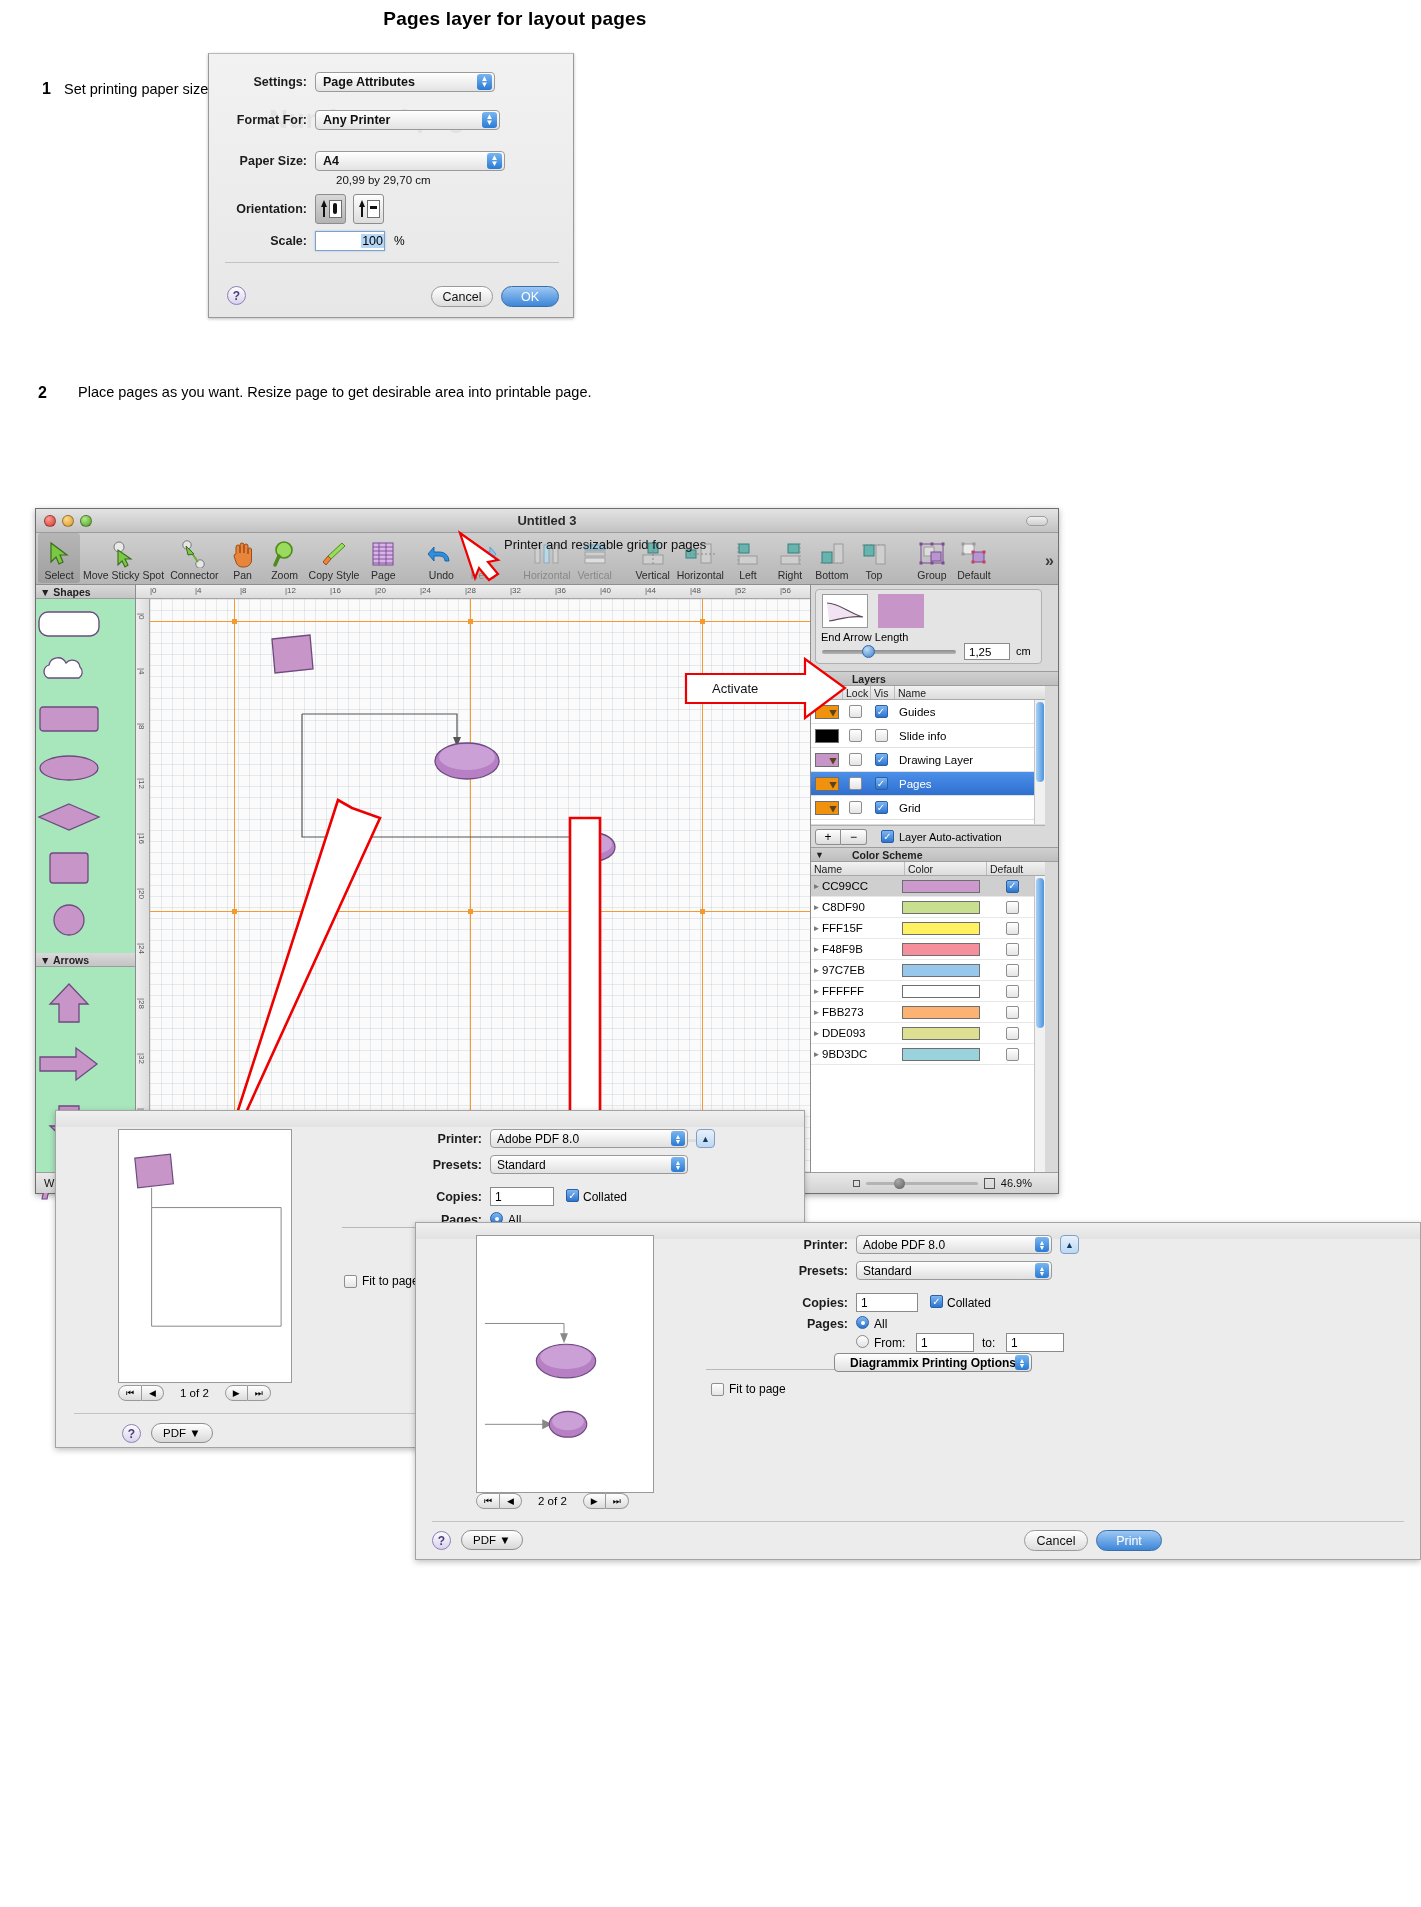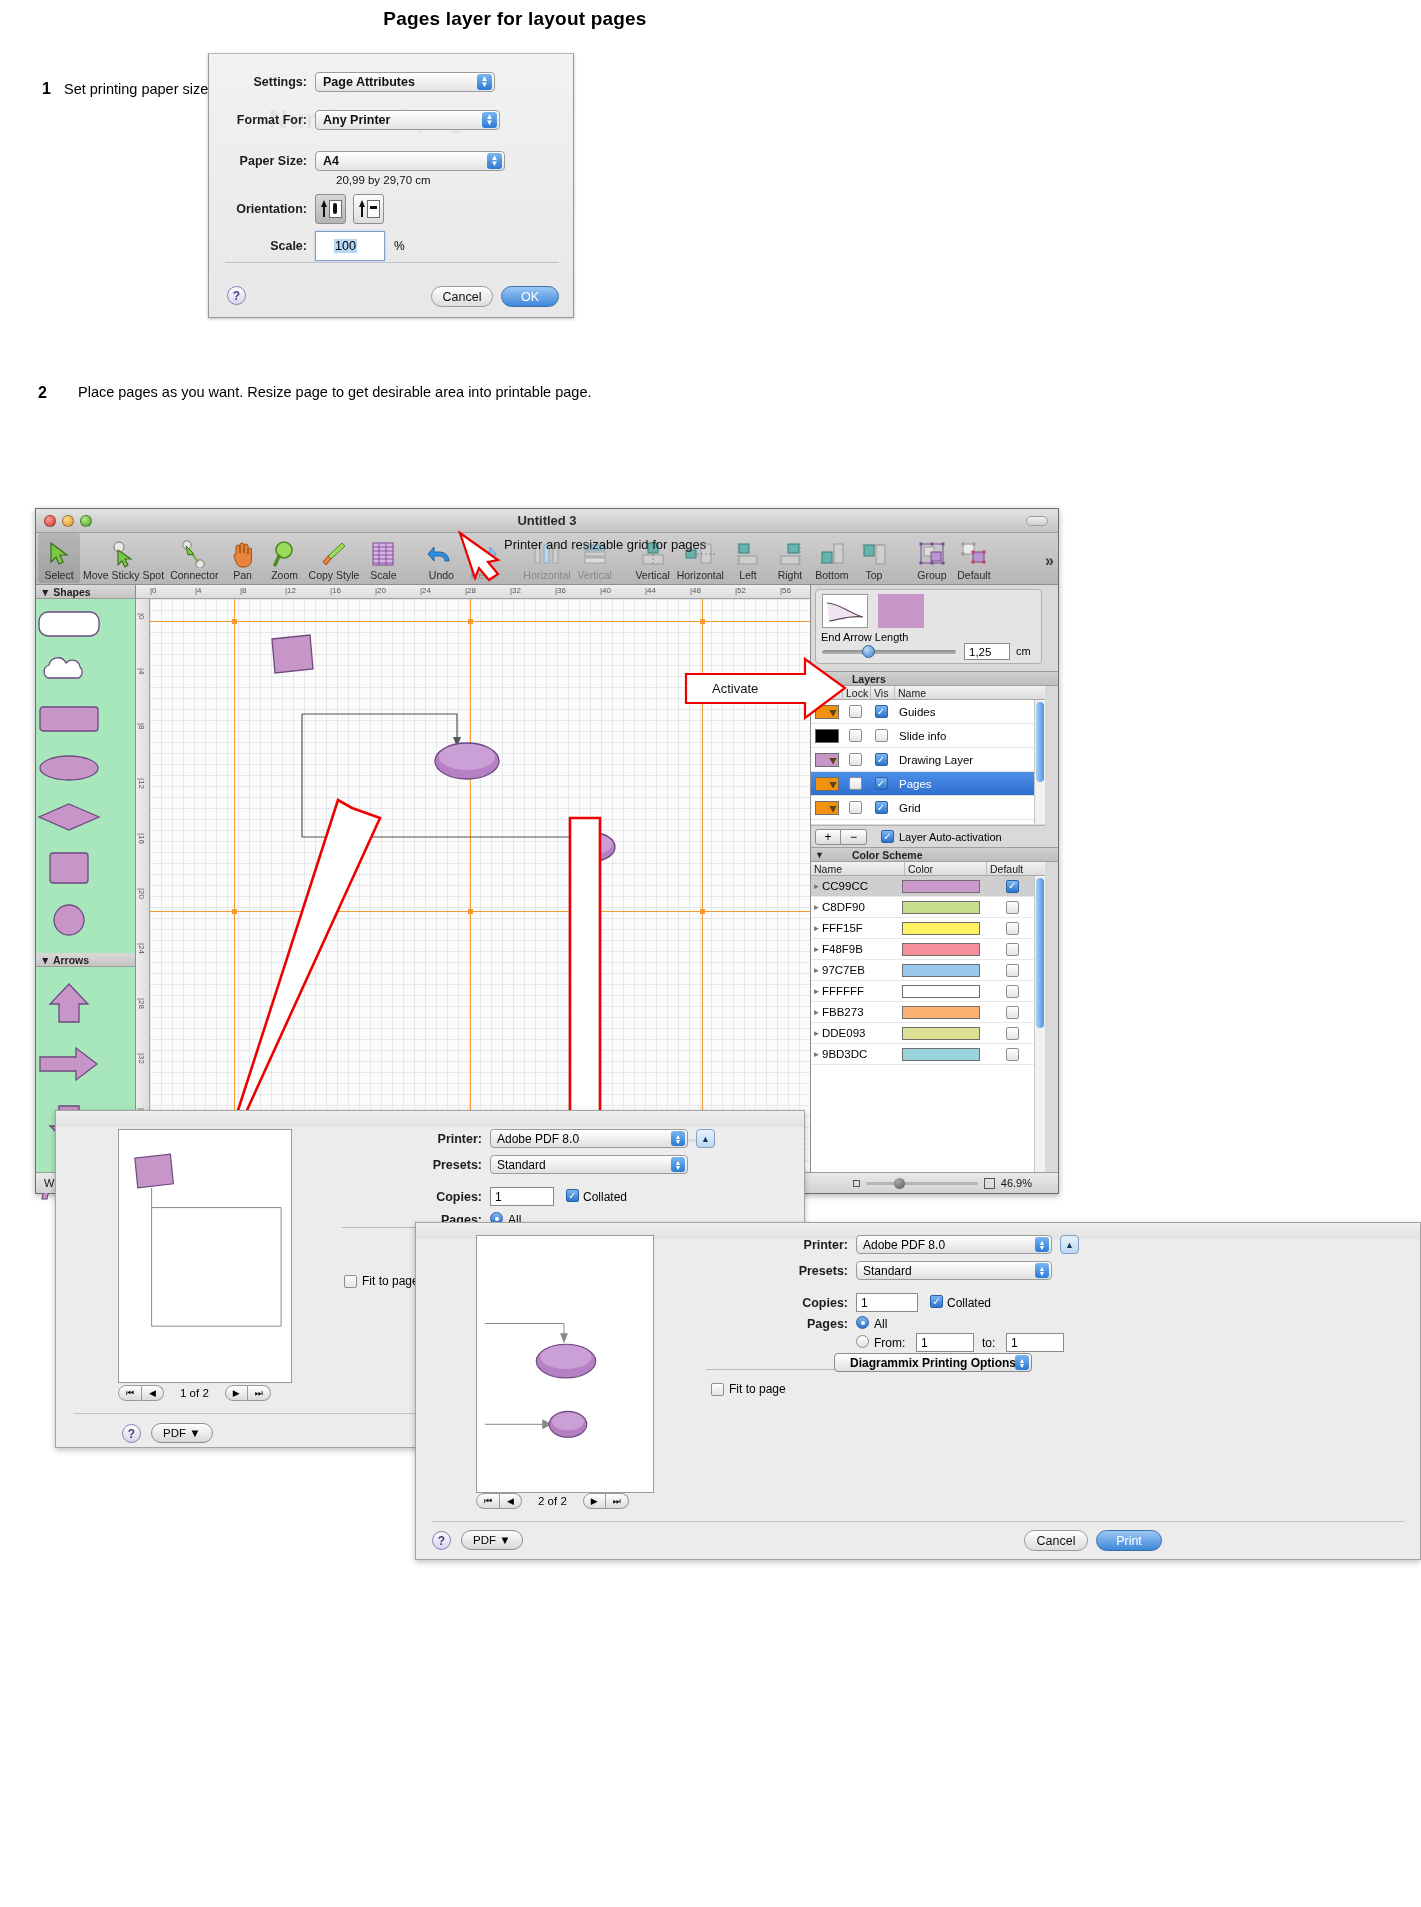--- a/index.html
+++ b/index.html
@@ -65,23 +65,23 @@
     background:#fff; border:1px solid #6d6d6d;
   }
   .orient-btn .uparrow {
     position:absolute; left:5px; top:5px; width:0;height:0;
     border-left:3px solid transparent;border-right:3px solid transparent;
     border-bottom:7px solid #111;
   }
   .orient-btn .upstem{position:absolute;left:7px;top:11px;width:2px;height:11px;background:#111;}
   .orient-btn .fig{position:absolute;left:17px;top:8px;width:4px;height:11px;background:#111;border-radius:2px;}
   .scale-field {
-    width:70px; height:30px; border:1px solid #7f9fc5;
+    width:70px; height:20px; border:1px solid #7f9fc5;
     background:#fff; font-size:12.5px; display:flex; align-items:center;
-    padding-left:18px; box-shadow:0 0 2px #9ec4ef;
+    padding-left:18px; box-shadow:0 0 2px #9ec4ef;justify-content:flex-end;
   }
   .scale-field span{background:#b5d6f5;padding:0 1px;}
   #ps-sep { position:absolute; left:16px; top:208px; width:334px; height:1px; background:#c3c3c3; }
   .helpbtn {
     width:19px;height:19px;border-radius:50%;
     border:1px solid #8e7fb5;background:linear-gradient(#fdfdff,#d9d3ec);
     font-size:12px;display:flex;align-items:center;justify-content:center;
     color:#4a3d77;font-weight:bold;
   }
   .cap-btn {
@@ -392,21 +392,21 @@
       <div class="lbl">Copy Style</div>
     </div>
 
     <div class="tool">
       <div class="ic">
         <svg width="28" height="26" viewBox="0 0 28 26">
             <rect x="4" y="2" width="20" height="22" fill="#d9b6e8" stroke="#7b4b94"></rect>
             <path d="M4 6h20M4 10h20M4 14h20M4 18h20M4 22h20M10 2v22M17 2v22" stroke="#7b4b94" stroke-width=".9"></path>
           </svg>
       </div>
-      <div class="lbl">Scale</div>
+      <div class="lbl">Page</div>
     </div>
     <div class="tsep"></div>
 
     <div class="tool">
       <div class="ic">
         <svg width="28" height="24" viewBox="0 0 28 24">
             <path d="M22 19 a9 9 0 0 0 -9 -9 L7 10 L7 5 L1 12 L7 19 L7 14 L13 14 a5 5 0 0 1 5 5 Z" fill="#2e8fdf" stroke="#1a5e9b" stroke-width=".9"></path>
           </svg>
       </div>
       <div class="lbl">Undo</div>

